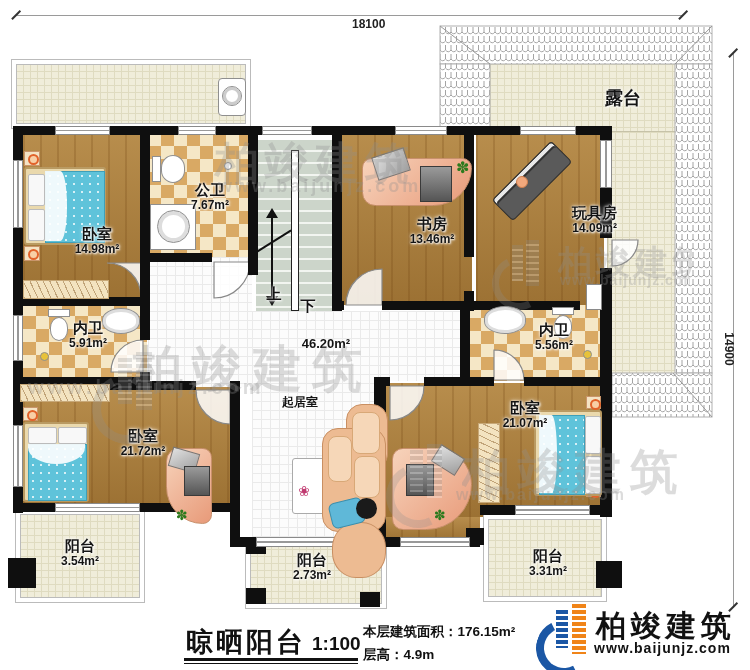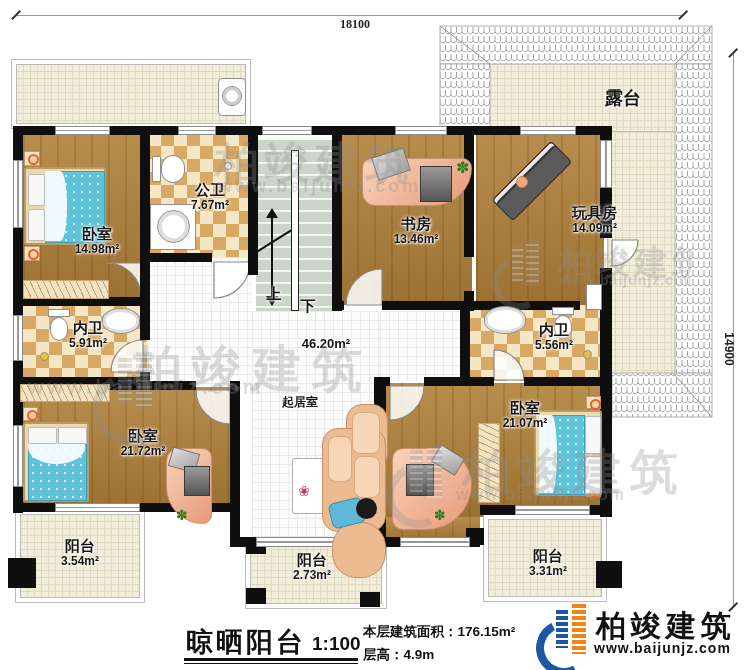--- a/index.html
+++ b/index.html
@@ -278,21 +278,21 @@
   <div class="nm" style="font-size:18px;">露台</div>
 </div>
 <div class="lbl" style="left:55px;top:226px;width:84px;">
   <div class="nm">卧室</div>
   <div class="ar">14.98m²</div>
 </div>
 <div class="lbl" style="left:178px;top:182px;width:64px;">
   <div class="nm">公卫</div>
   <div class="ar">7.67m²</div>
 </div>
-<div class="lbl" style="left:384px;top:216px;width:64px;">
+<div class="lbl" style="left:400px;top:216px;width:64px;">
   <div class="nm">书房</div>
   <div class="ar">13.46m²</div>
 </div>
 <div class="lbl" style="left:533px;top:205px;width:84px;text-align:right;">
   <div class="nm">玩具房</div>
   <div class="ar">14.09m²</div>
 </div>
 <div class="lbl" style="left:56px;top:320px;width:64px;">
   <div class="nm">内卫</div>
   <div class="ar">5.91m²</div>
@@ -330,21 +330,21 @@
 <div class="lbl" style="left:262px;top:286px;width:24px;">
   <div class="nm">上</div>
 </div>
 <div class="lbl" style="left:296px;top:298px;width:24px;">
   <div class="nm">下</div>
 </div>
 
 <div class="dimline" style="left:15px;top:15px;width:668px;height:1px;"></div>
 <div class="dimtick" style="left:10px;top:14px;transform:rotate(-45deg);"></div>
 <div class="dimtick" style="left:677px;top:14px;transform:rotate(-45deg);"></div>
-<div class="dimtxt" style="left:340px;top:17px;font-family:Liberation Serif, serif;">18100</div>
+<div class="dimtxt" style="left:352px;top:17px;">18100</div>
 <div class="dimline" style="left:733px;top:52px;width:1px;height:556px;"></div>
 <div class="dimtick" style="left:727px;top:52px;transform:rotate(-45deg);"></div>
 <div class="dimtick" style="left:727px;top:606px;transform:rotate(-45deg);"></div>
 <div class="dimtxt" style="left:712px;top:342px;transform:rotate(90deg);transform-origin:center;">14900</div>
 
 <div class="wm" style="left:215px;top:134px;font-size:44px;letter-spacing:6px;">柏竣建筑</div>
 <div class="wm" style="left:218px;top:176px;font-size:18px;letter-spacing:3px;">www.baijunjz.com</div>
 <div class="wm" style="left:132px;top:336px;font-size:50px;letter-spacing:10px;">柏竣建筑</div>
 <div class="wm" style="left:28px;top:376px;font-size:20px;letter-spacing:4px;">www.baijunjz.com</div>
 <div class="wm" style="left:462px;top:440px;font-size:48px;letter-spacing:8px;width:228px;overflow:hidden;">柏竣建筑</div>

